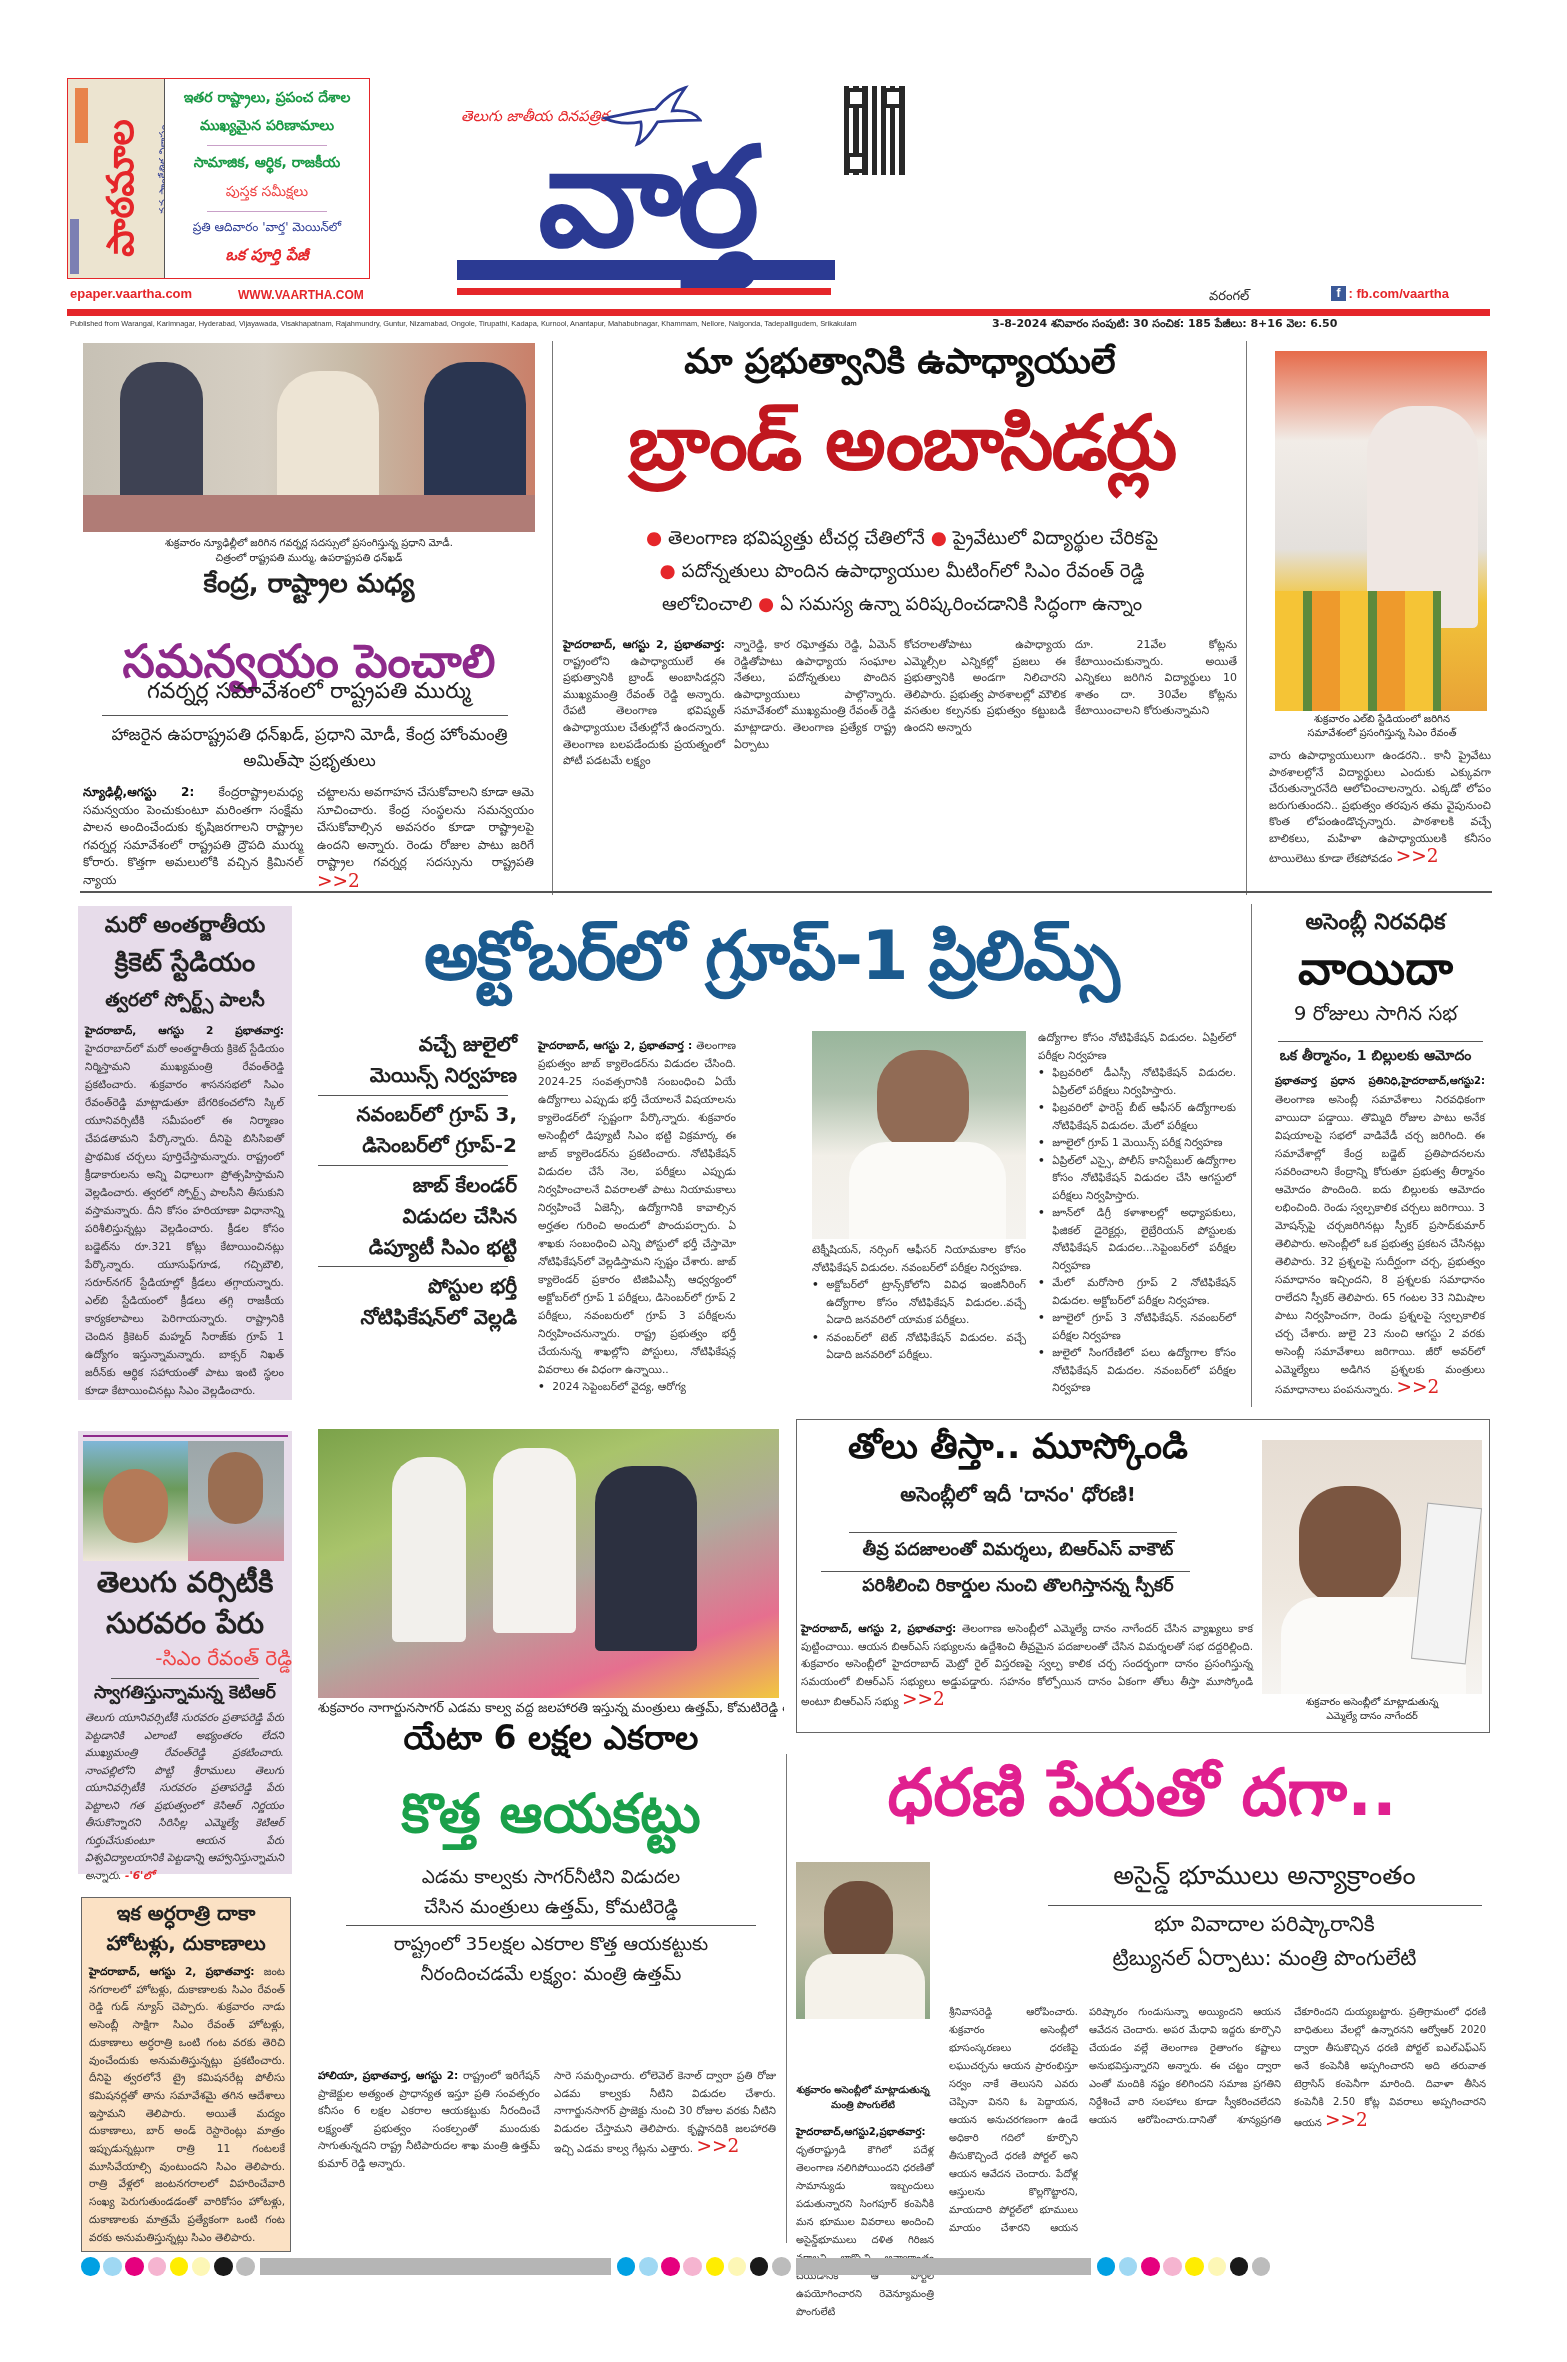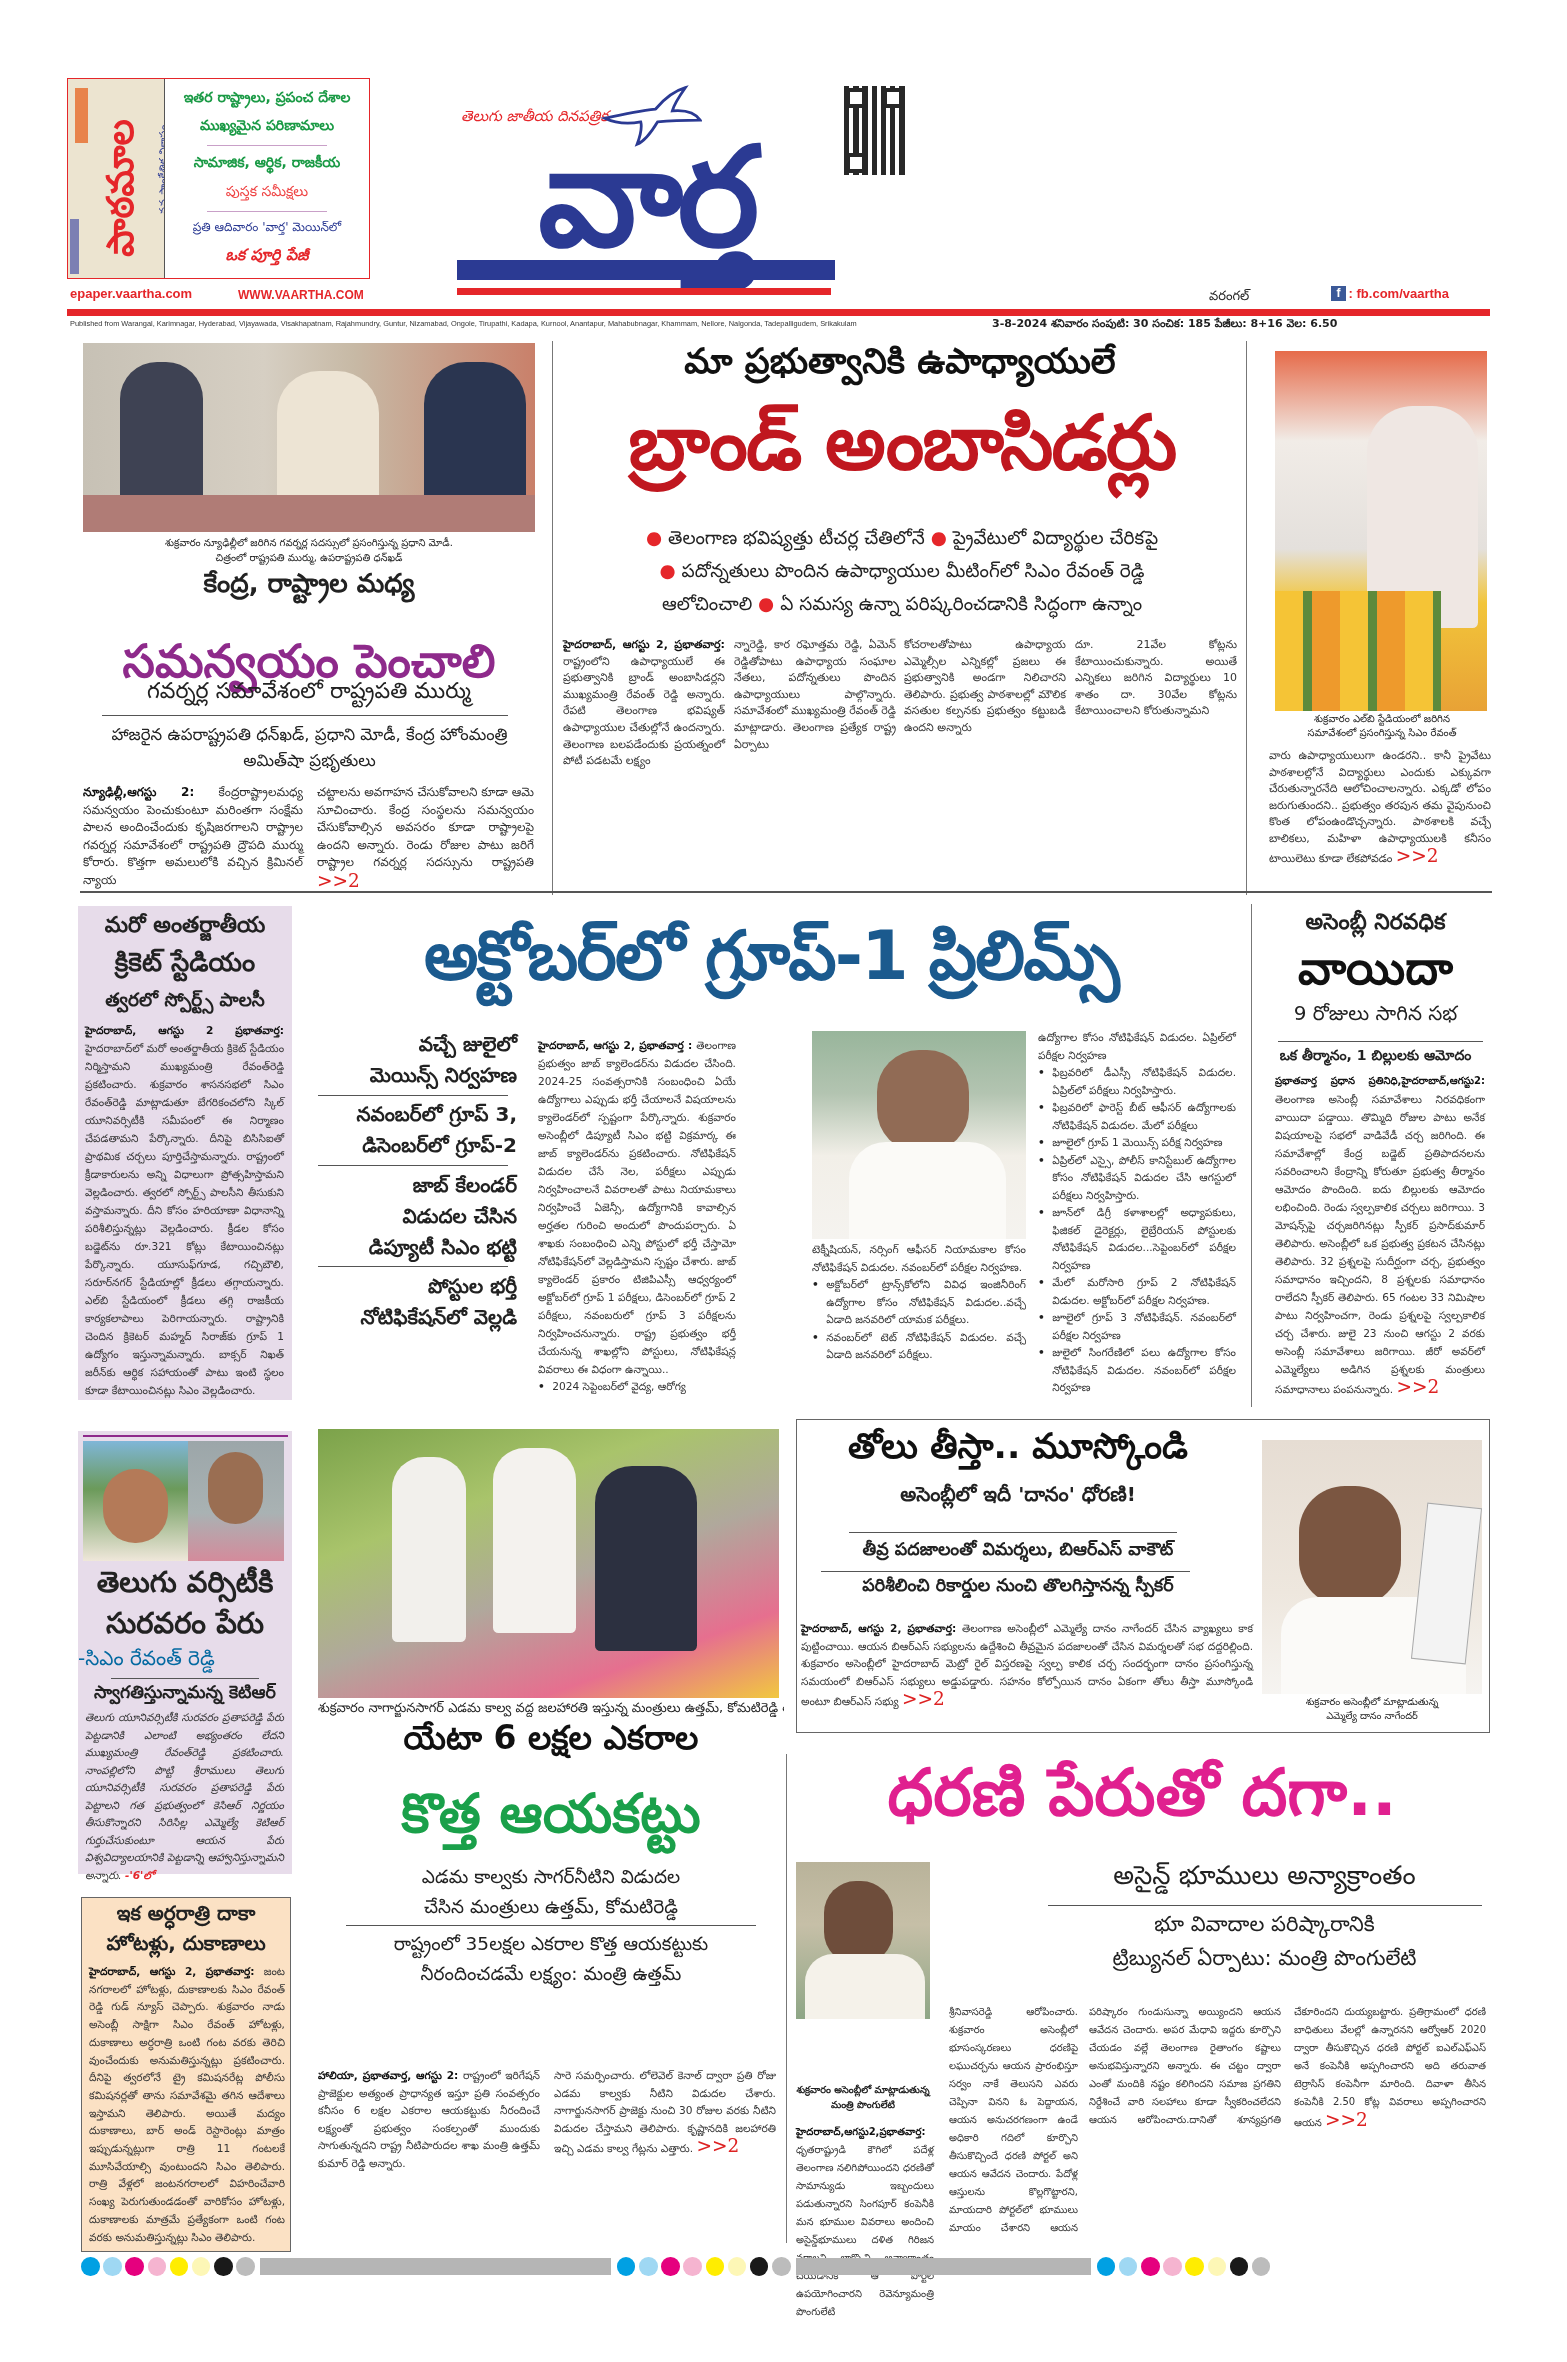--- a/index.html
+++ b/index.html
@@ -138,21 +138,21 @@
 <div class="abs" style="left:78px;top:1431px;width:214px;height:443px;background:#e7dcea"></div>
 <div class="abs" style="left:83px;top:1435px;width:205px;height:1.8px;background:#8e2a8b"></div>
 <div class="photo" style="left:83px;top:1441px;width:105px;height:120px;background:linear-gradient(180deg,#7fb6d8 0%,#6b9a5a 40%,#efe7da 100%)">
   <div style="position:absolute;left:20px;top:28px;width:65px;height:74px;background:#b47a58;border-radius:32px"></div>
 </div>
 <div class="photo" style="left:188px;top:1441px;width:96px;height:120px;background:linear-gradient(180deg,#9ca6a9 0%,#a9b2b3 60%,#d48b9b 100%)">
   <div style="position:absolute;left:20px;top:11px;width:55px;height:72px;background:#9a6e52;border-radius:28px"></div>
 </div>
 <div class="abs" style="left:78px;top:1565px;width:214px;text-align:center;font-size:29px;font-weight:bold;color:#222">తెలుగు వర్సిటీకి</div>
 <div class="abs" style="left:78px;top:1606px;width:214px;text-align:center;font-size:29px;font-weight:bold;color:#222">సురవరం పేరు</div>
-<div class="abs" style="left:78px;top:1646px;width:214px;text-align:left;font-size:20px;color:#0369a1">-సిఎం రేవంత్ రెడ్డి</div>
+<div class="abs" style="left:78px;top:1646px;width:214px;text-align:right;font-size:20px;color:#ef4444">-సిఎం రేవంత్ రెడ్డి</div>
 <div class="abs" style="left:111px;top:1678px;width:148px;height:0.9px;background:#555"></div>
 <div class="abs" style="left:78px;top:1682px;width:214px;text-align:center;font-size:17.5px;font-weight:bold;color:#222">స్వాగతిస్తున్నామన్న కెటిఆర్</div>
 <div class="abs body-text" style="left:85px;top:1709px;width:199px;font-size:10.6px;line-height:17.5px;font-style:italic">
   <span>తెలుగు యూనివర్సిటీకి సురవరం ప్రతాపరెడ్డి పేరు పెట్టడానికి ఎలాంటి అభ్యంతరం లేదని ముఖ్యమంత్రి రేవంత్‌రెడ్డి ప్రకటించారు. నాంపల్లిలోని పొట్టి శ్రీరాములు తెలుగు యూనివర్సిటీకి సురవరం ప్రతాపరెడ్డి పేరు పెట్టాలని గత ప్రభుత్వంలో కెసిఆర్ నిర్ణయం తీసుకొన్నారని సిరిసిల్ల ఎమ్మెల్యే కెటిఆర్ గుర్తుచేసుకుంటూ ఆయన పేరు విశ్వవిద్యాలయానికి పెట్టడాన్ని ఆహ్వానిస్తున్నామని అన్నారు.</span>
   <span style="color:#e5262a;font-weight:bold">-'6'లో</span>
 </div>
 
 <div class="abs" style="left:81px;top:1897px;width:210px;height:355px;background:#fbe1c4;border:1.4px solid #666"></div>
 <div class="abs" style="left:81px;top:1901px;width:210px;text-align:center;font-size:20px;font-weight:bold;color:#222">ఇక అర్ధరాత్రి దాకా</div>
 <div class="abs" style="left:81px;top:1931px;width:210px;text-align:center;font-size:20px;font-weight:bold;color:#222">హోటళ్లు, దుకాణాలు</div>

